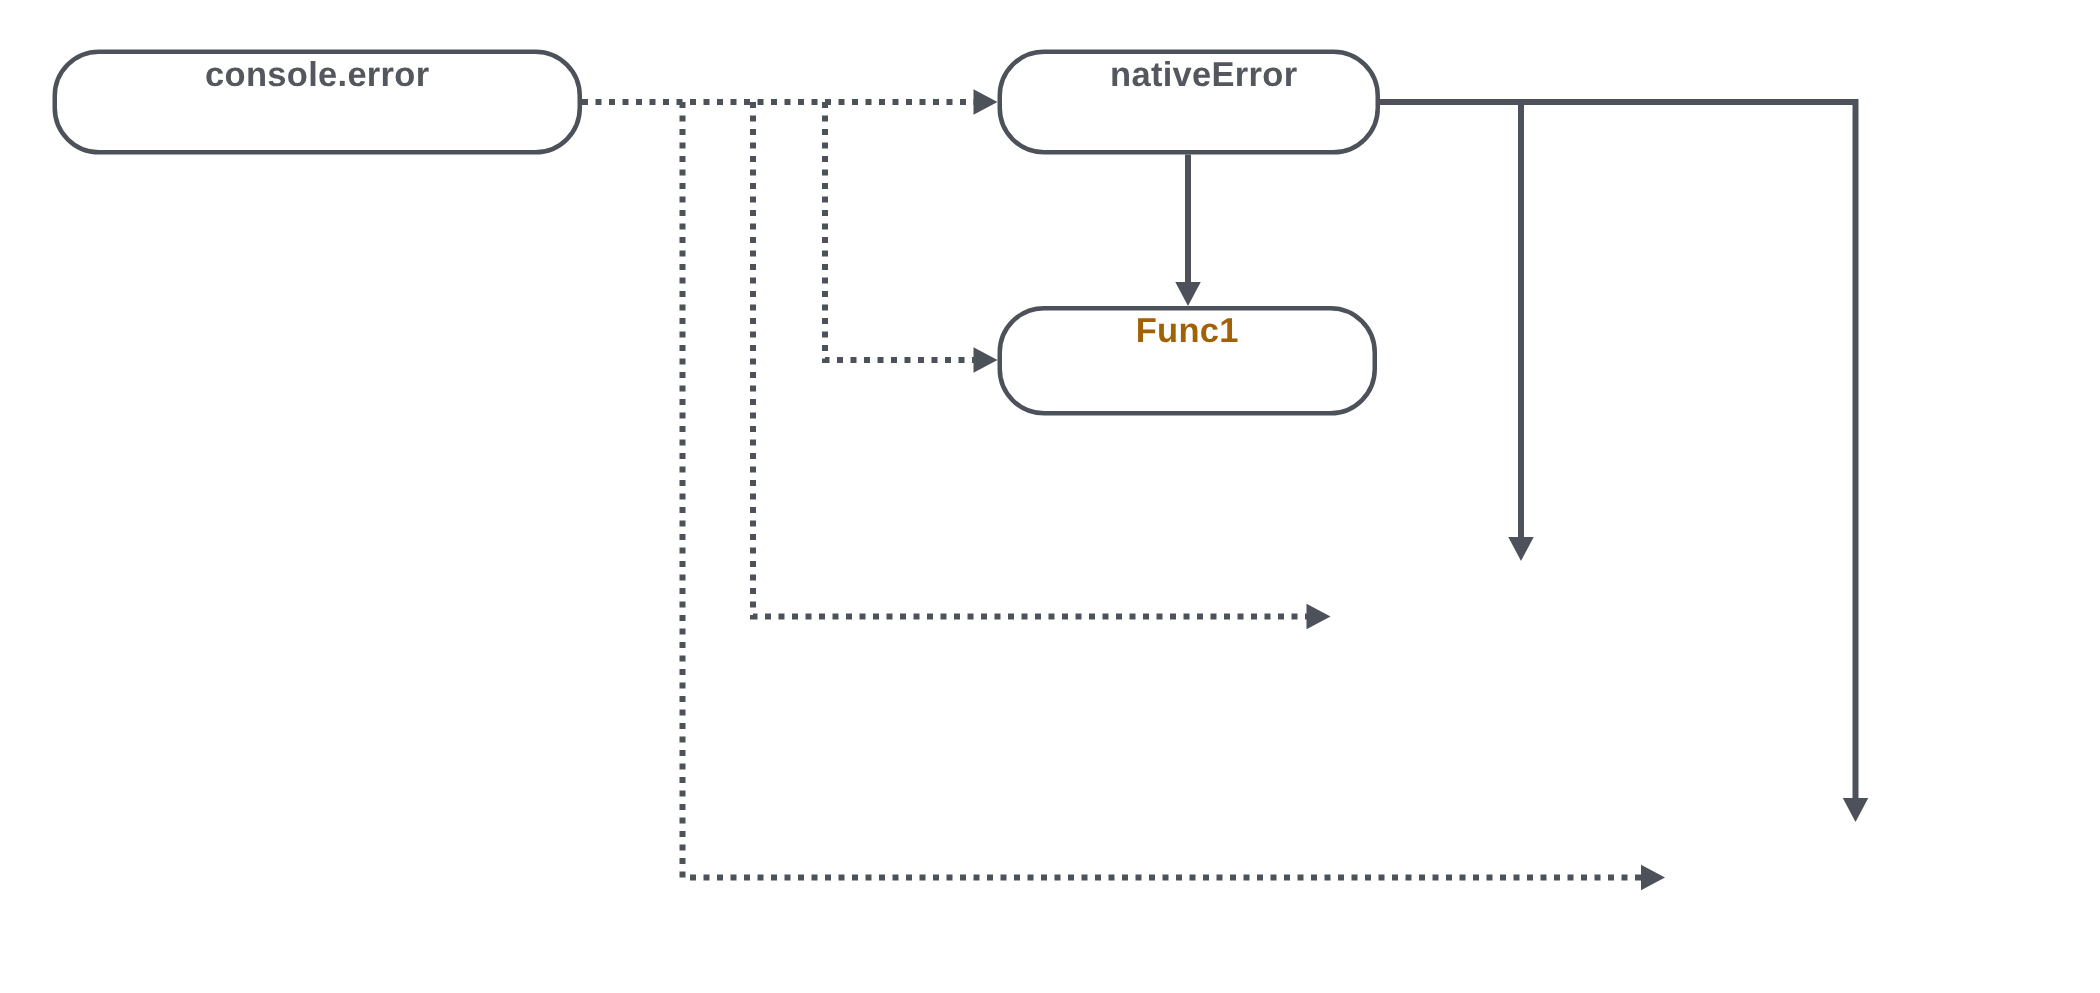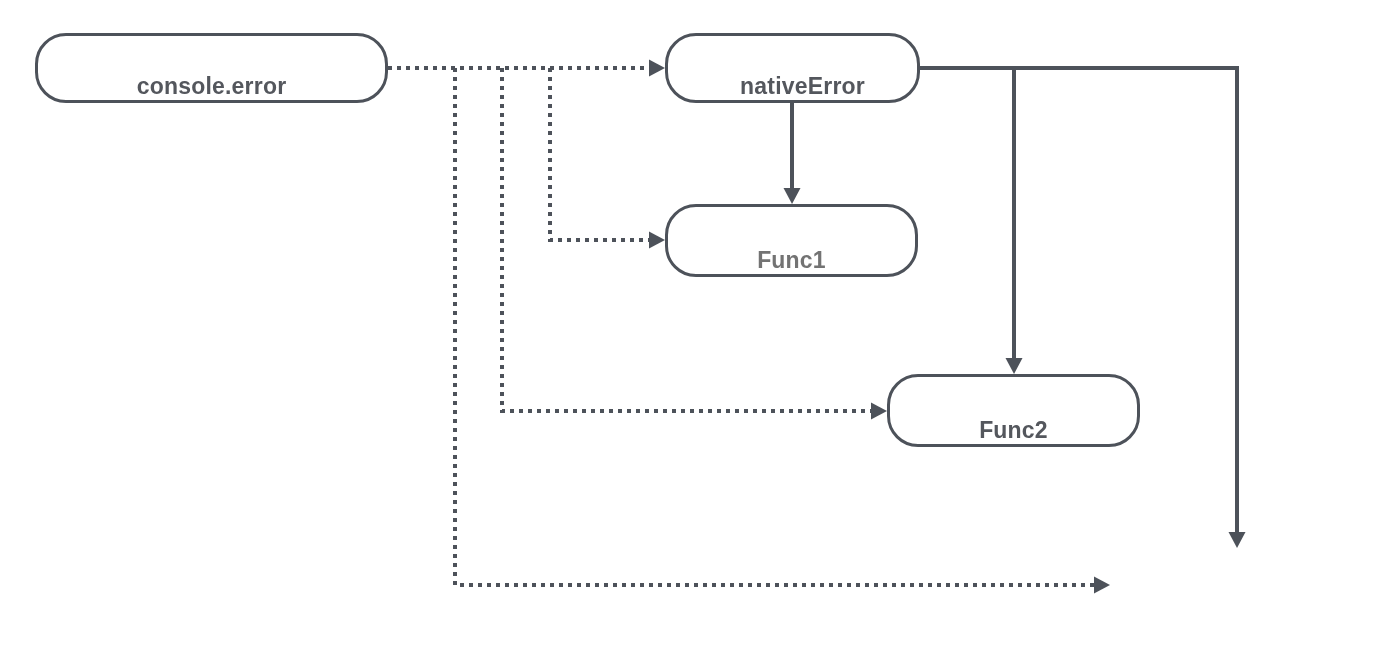--- a/index.html
+++ b/index.html
@@ -20,21 +20,21 @@
     left: 0;
     top: 0;
     width: 1400px;
     height: 662px;
     display: block;
   }
   .node {
     position: absolute;
     box-sizing: border-box;
     display: flex;
-    align-items: flex-end;
+    align-items: flex-start;
     justify-content: center;
     background: #ffffff;
     border: 3.5px solid #4d525a;
     border-radius: 31px;
     z-index: 2;
   }
   .node-label {
     font-size: 23px;
     font-weight: 600;
     letter-spacing: 0.2px;
@@ -63,18 +63,15 @@
       <polygon points="1237,548 1228.5,532 1245.5,532" fill="#4d525a"></polygon>
     </svg>
 
 <div class="node" style="left: 35px; top: 33px; width: 353px; height: 70px; border-color: rgb(77, 82, 90); background: rgb(255, 255, 255);">
     <span class="node-label" style="color: rgb(84, 87, 93);">console.error</span>
   </div>
     <div class="node" style="left: 665px; top: 33px; width: 255px; height: 70px; border-color: rgb(77, 82, 90); background: rgb(255, 255, 255); padding-left: 20px;">
     <span class="node-label" style="color: rgb(84, 87, 93);">nativeError</span>
   </div>
     <div class="node" style="left: 665px; top: 204px; width: 253px; height: 73px; border-color: rgb(77, 82, 90); background: rgb(255, 255, 255);">
-    <span class="node-label" style="color: #737373;">Func1</span>
-  </div>
-    <div class="node" style="left: 887px; top: 374px; width: 253px; height: 73px; border-color: rgb(77, 82, 90); background: rgb(255, 255, 255);">
-    <span class="node-label" style="color: rgb(84, 87, 93);">Func2</span>
+    <span class="node-label" style="color: #a16207;">Func1</span>
   </div>
   </div>
 
 </body></html>

